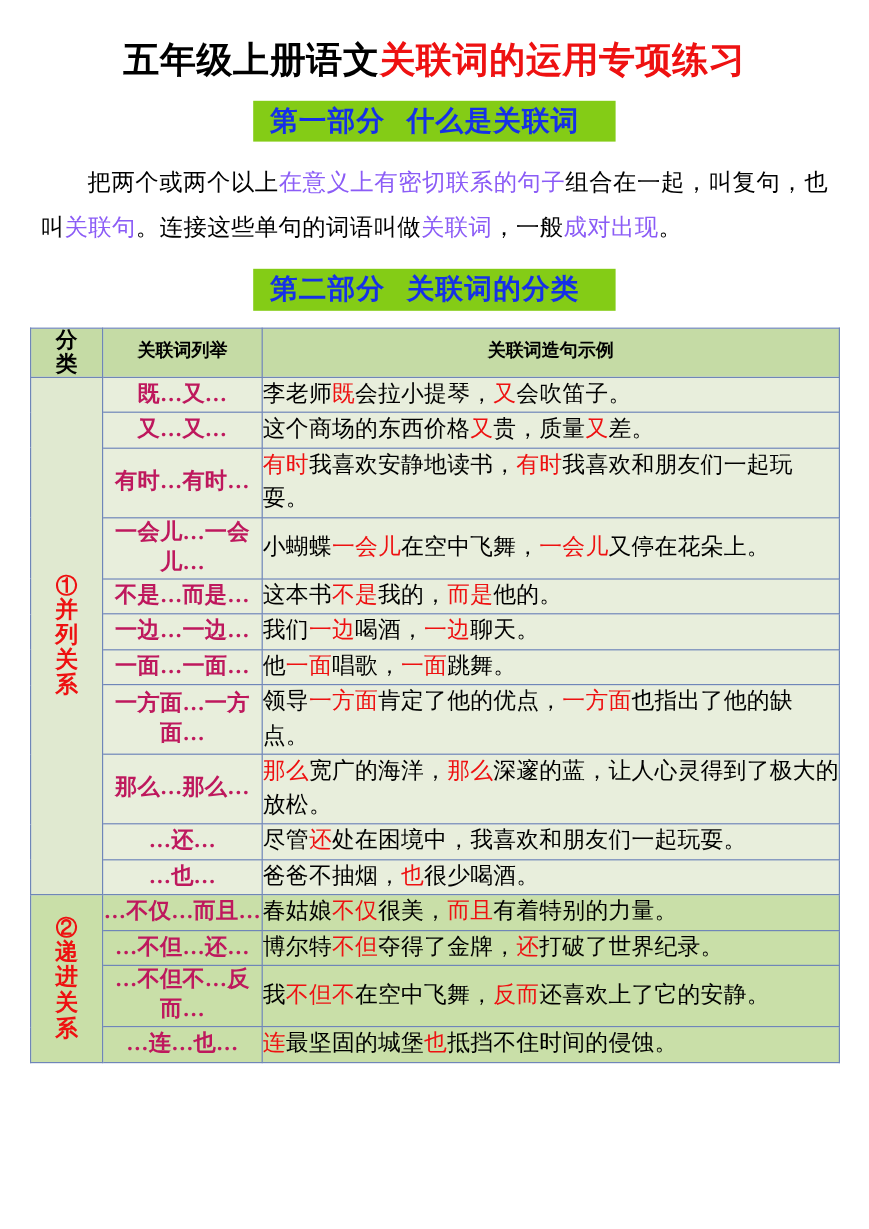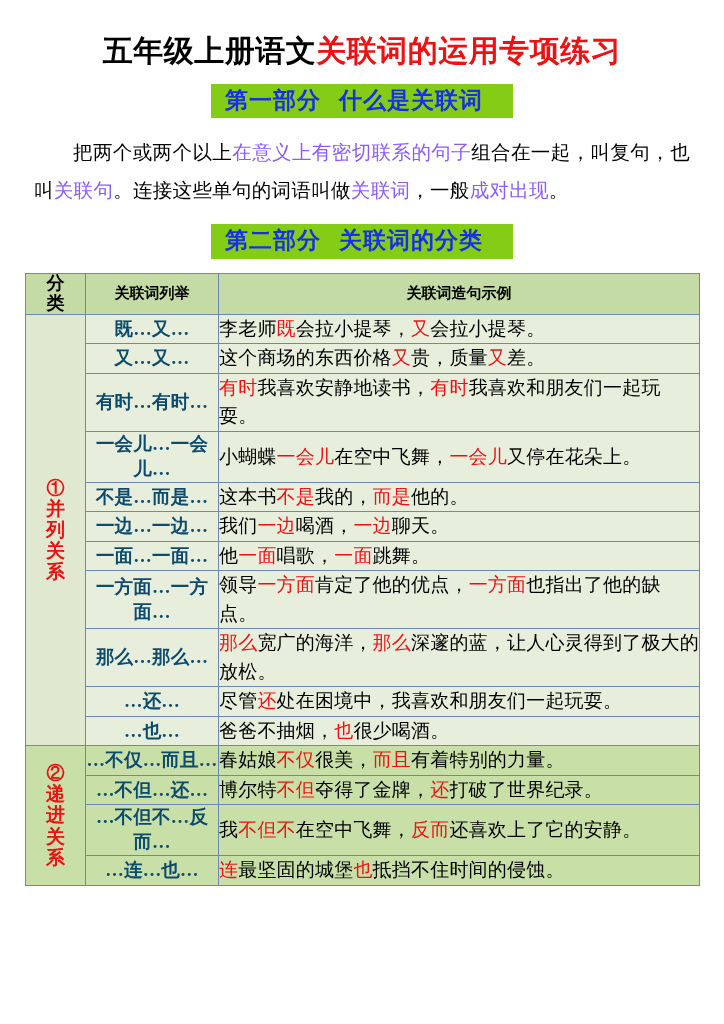--- a/index.html
+++ b/index.html
@@ -115,21 +115,21 @@
     font-weight: bold;
     font-size: 19px;
     line-height: 1.12;
     padding: 2px 0;
   }
   td.cat-cell .vchar { display: block; }
   td.cat-cell .vnum { display: block; font-size: 18px; }
 
   td.list-cell {
     text-align: center;
-    color: #0c4a6e;
+    color: #be185d;
     font-weight: bold;
     font-size: 18.5px;
     line-height: 1.35;
     padding: 5px 4px;
     letter-spacing: 0.2px;
   }
 
   td.ex-cell {
     text-align: left;
     font-size: 19px;
@@ -202,21 +202,21 @@
       <tbody id="table-body">
           <tr class="grp-1">
             <td class="cat-cell grp-1-cat" rowspan="11">
               <span class="vnum">①</span>
               <span class="vchar">并</span>
               <span class="vchar">列</span>
               <span class="vchar">关</span>
               <span class="vchar">系</span>
             </td>
             <td class="list-cell">既…又…</td>
-            <td class="ex-cell"><span class="">李老师</span><span class="hl">既</span><span class="">会拉小提琴，</span><span class="hl">又</span><span class="">会拉小提琴。</span></td>
+            <td class="ex-cell"><span class="">李老师</span><span class="hl">既</span><span class="">会拉小提琴，</span><span class="hl">又</span><span class="">会吹笛子。</span></td>
           </tr>
           <tr class="grp-1">
             <td class="list-cell">又…又…</td>
             <td class="ex-cell"><span class="">这个商场的东西价格</span><span class="hl">又</span><span class="">贵，质量</span><span class="hl">又</span><span class="">差。</span></td>
           </tr>
           <tr class="grp-1">
             <td class="list-cell">有时…有时…</td>
             <td class="ex-cell"><span class="hl">有时</span><span class="">我喜欢安静地读书，</span><span class="hl">有时</span><span class="">我喜欢和朋友们一起玩耍。</span></td>
           </tr>
           <tr class="grp-1">

